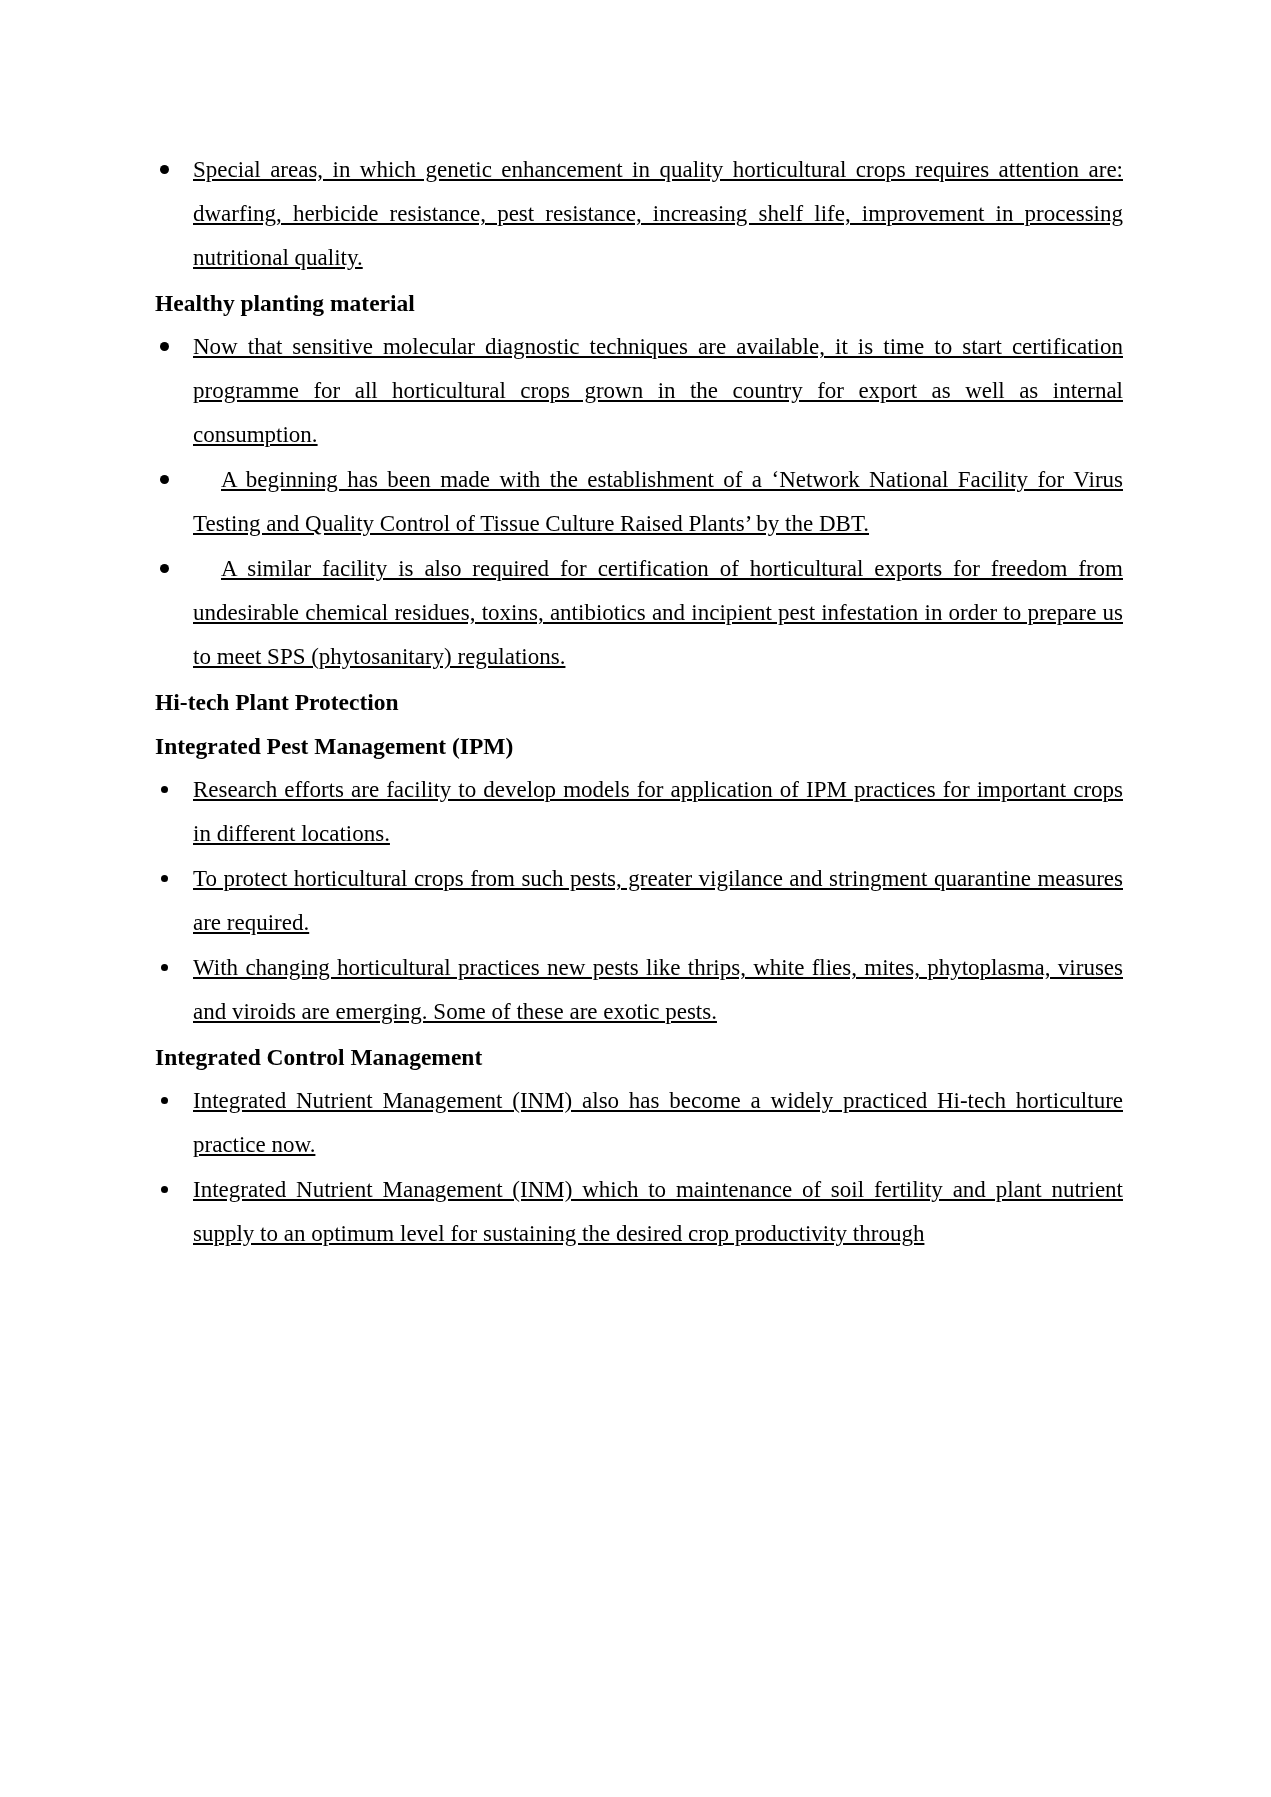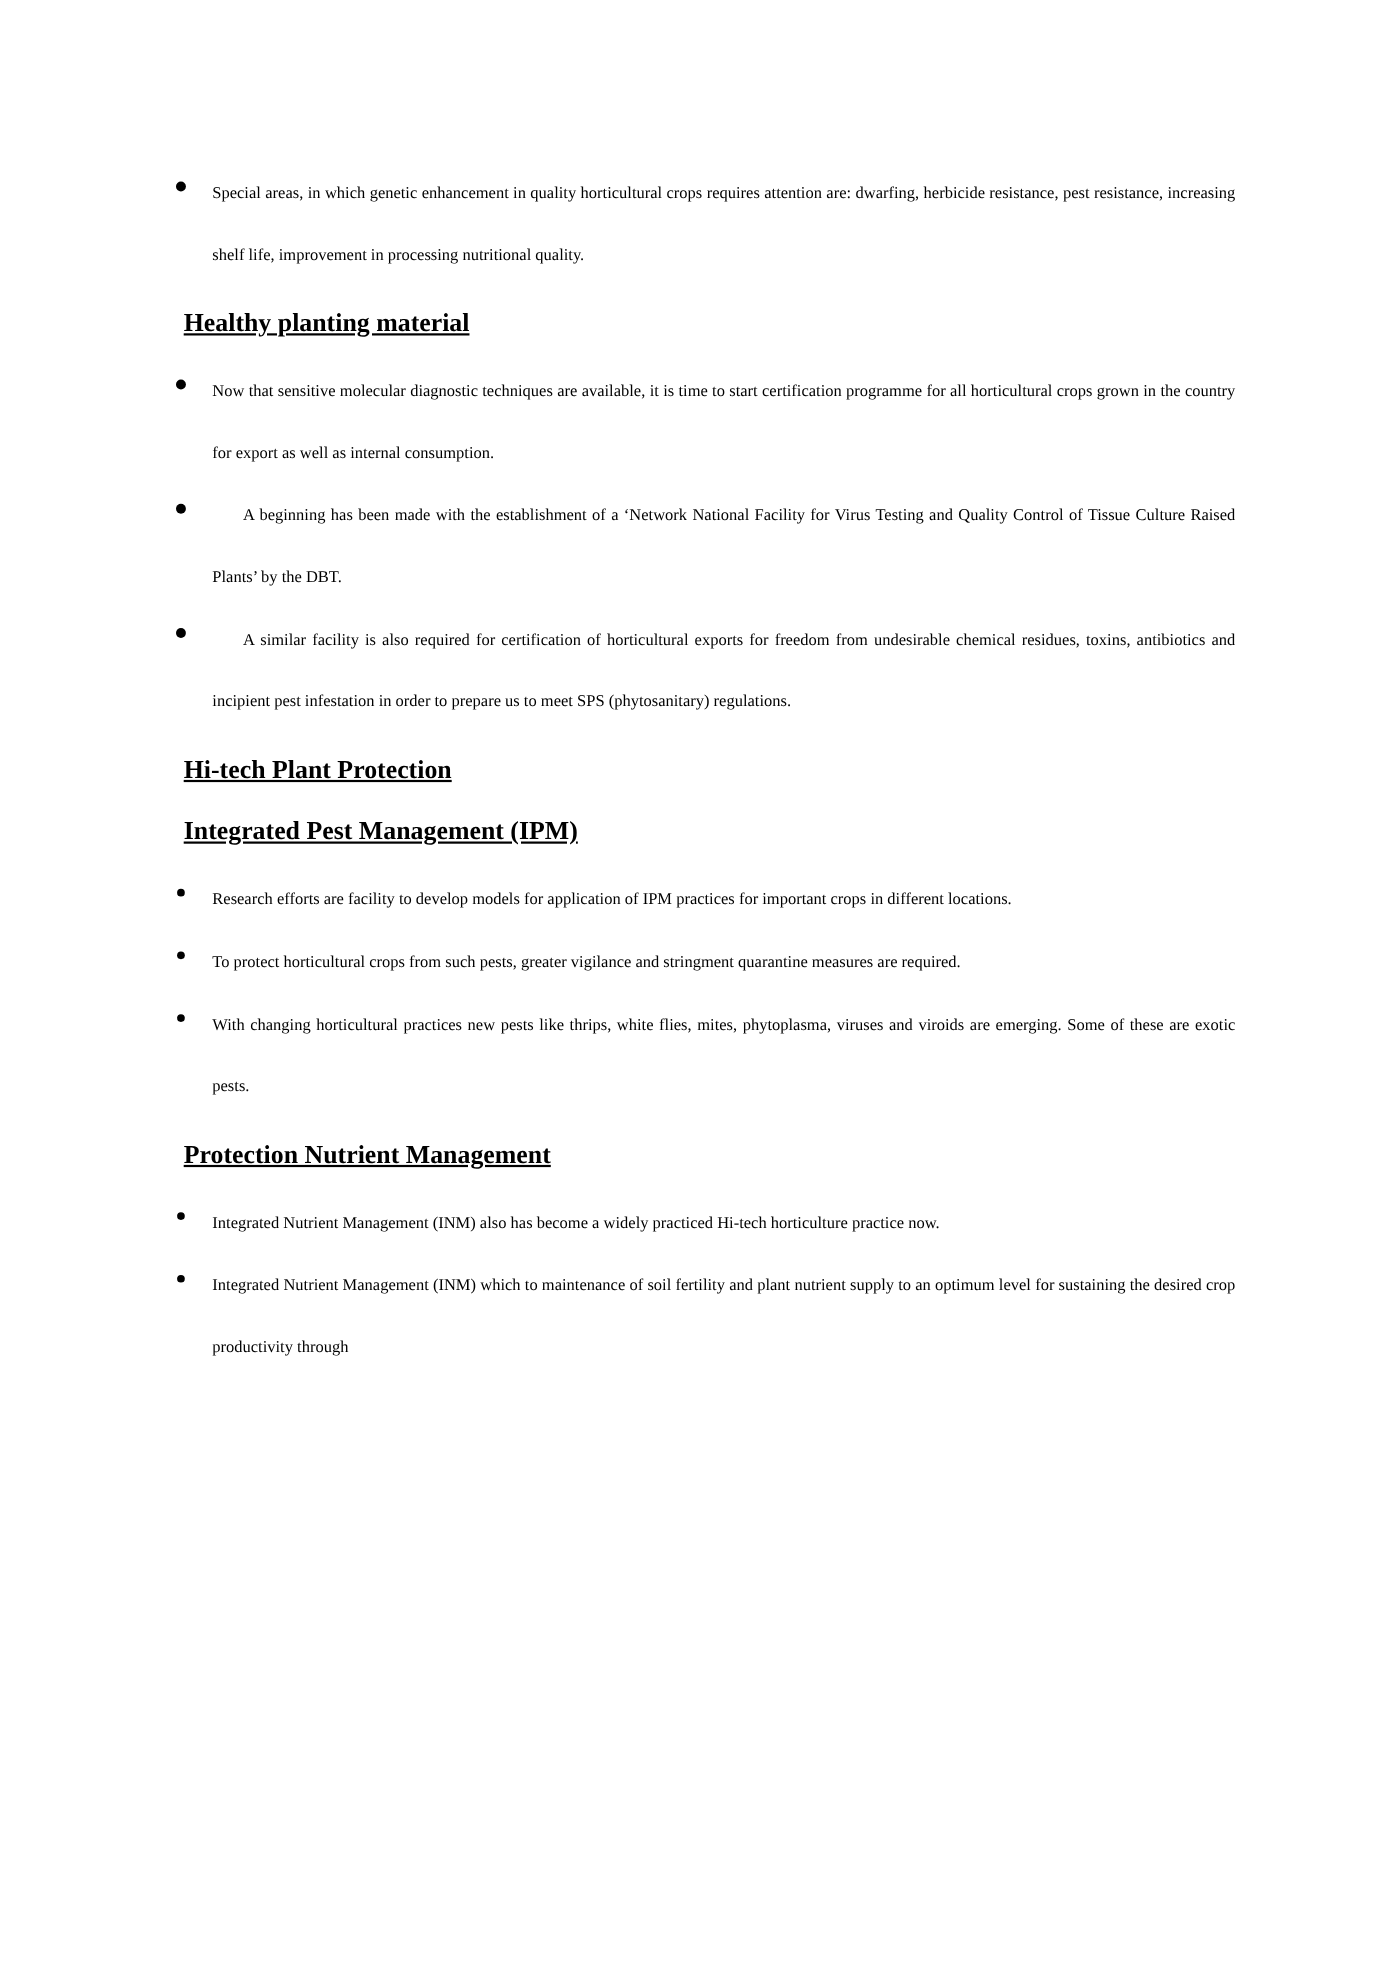--- a/index.html
+++ b/index.html
@@ -19,31 +19,31 @@
       position: absolute;
       left: 155px;
       top: 148px;
       width: 968px;
     }
     .heading {
       font-weight: bold;
       font-size: 23.5px;
       line-height: 44px;
       height: 44px;
-      margin: 12px;
+      margin: 0;
       white-space: nowrap;
-      text-decoration: underline;
     }
     .item {
       position: relative;
       padding-left: 38px;
-      font-size: 15px;
-      line-height: 56px;
+      font-size: 23px;
+      line-height: 44px;
       text-align: justify;
       margin: 0 0 1px 0;
+      text-decoration: underline;
     }
     .bullet {
       position: absolute;
       left: 2px;
       top: 0;
       width: 20px;
       height: 44px;
     }
     .bullet::before {
       content: "";
@@ -96,21 +96,21 @@
   </div>
   <div class="item">
     <span class="bullet small"></span>
     <span class="text">To protect horticultural crops from such pests, greater vigilance and stringment quarantine measures are required.</span>
   </div>
   <div class="item">
     <span class="bullet small"></span>
     <span class="text">With changing horticultural practices new pests like thrips, white flies, mites, phytoplasma, viruses and viroids are emerging. Some of these are exotic pests.</span>
   </div>
 
-  <h2 class="heading">Protection Nutrient Management</h2>
+  <h2 class="heading">Integrated Control Management</h2>
   <div class="item">
     <span class="bullet small"></span>
     <span class="text">Integrated Nutrient Management (INM) also has become a widely practiced Hi-tech horticulture practice now.</span>
   </div>
   <div class="item">
     <span class="bullet small"></span>
     <span class="text">Integrated Nutrient Management (INM) which to maintenance of soil fertility and plant nutrient supply to an optimum level for sustaining the desired crop productivity through</span>
   </div>
 
 </div>

